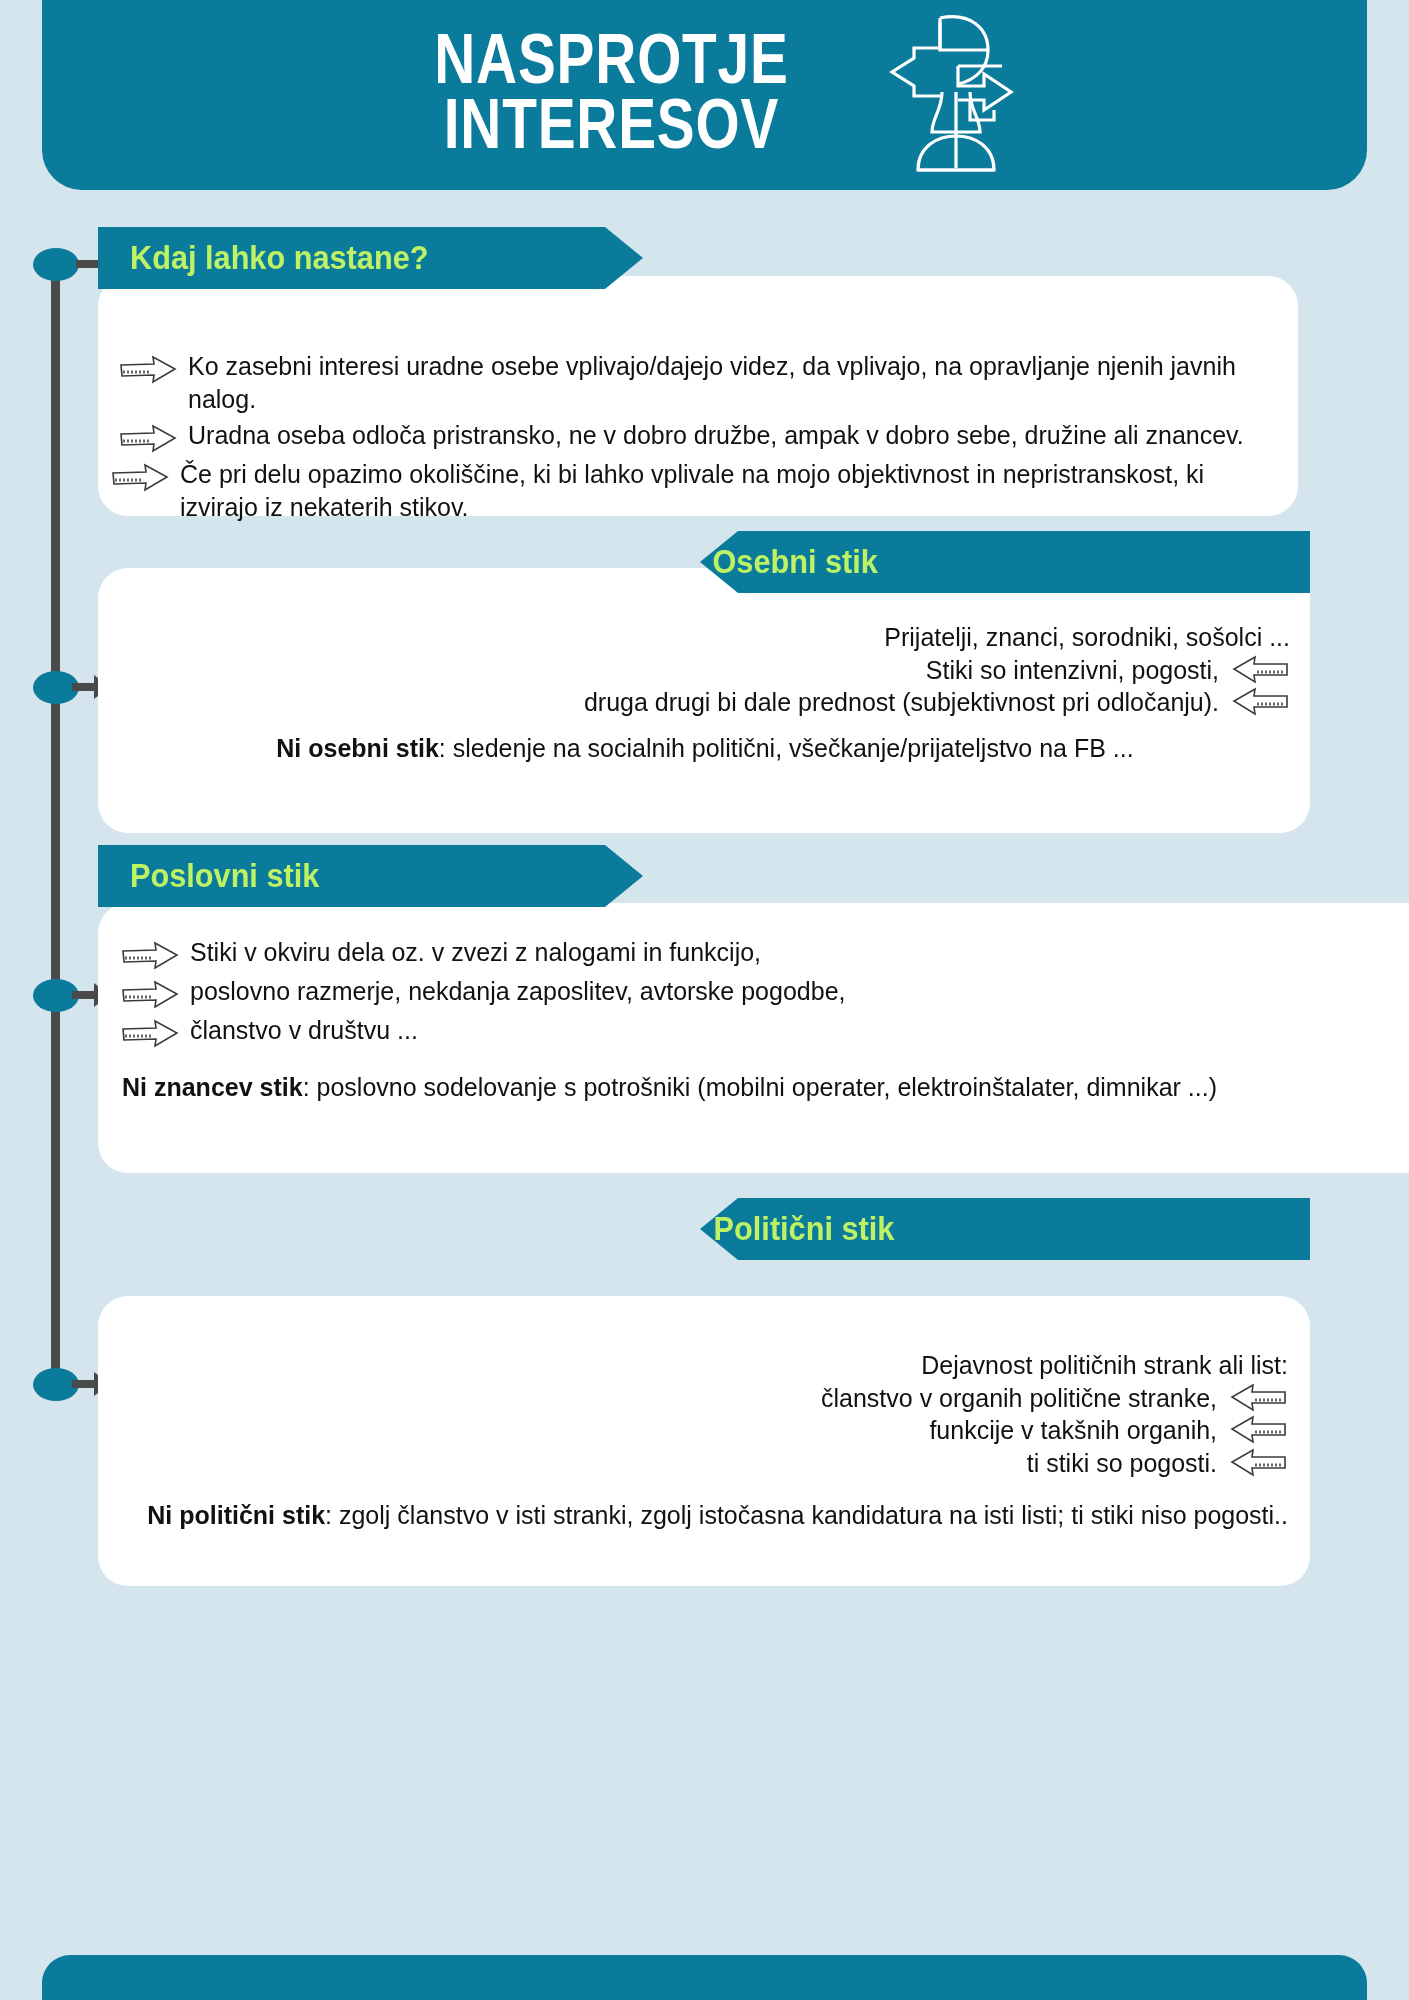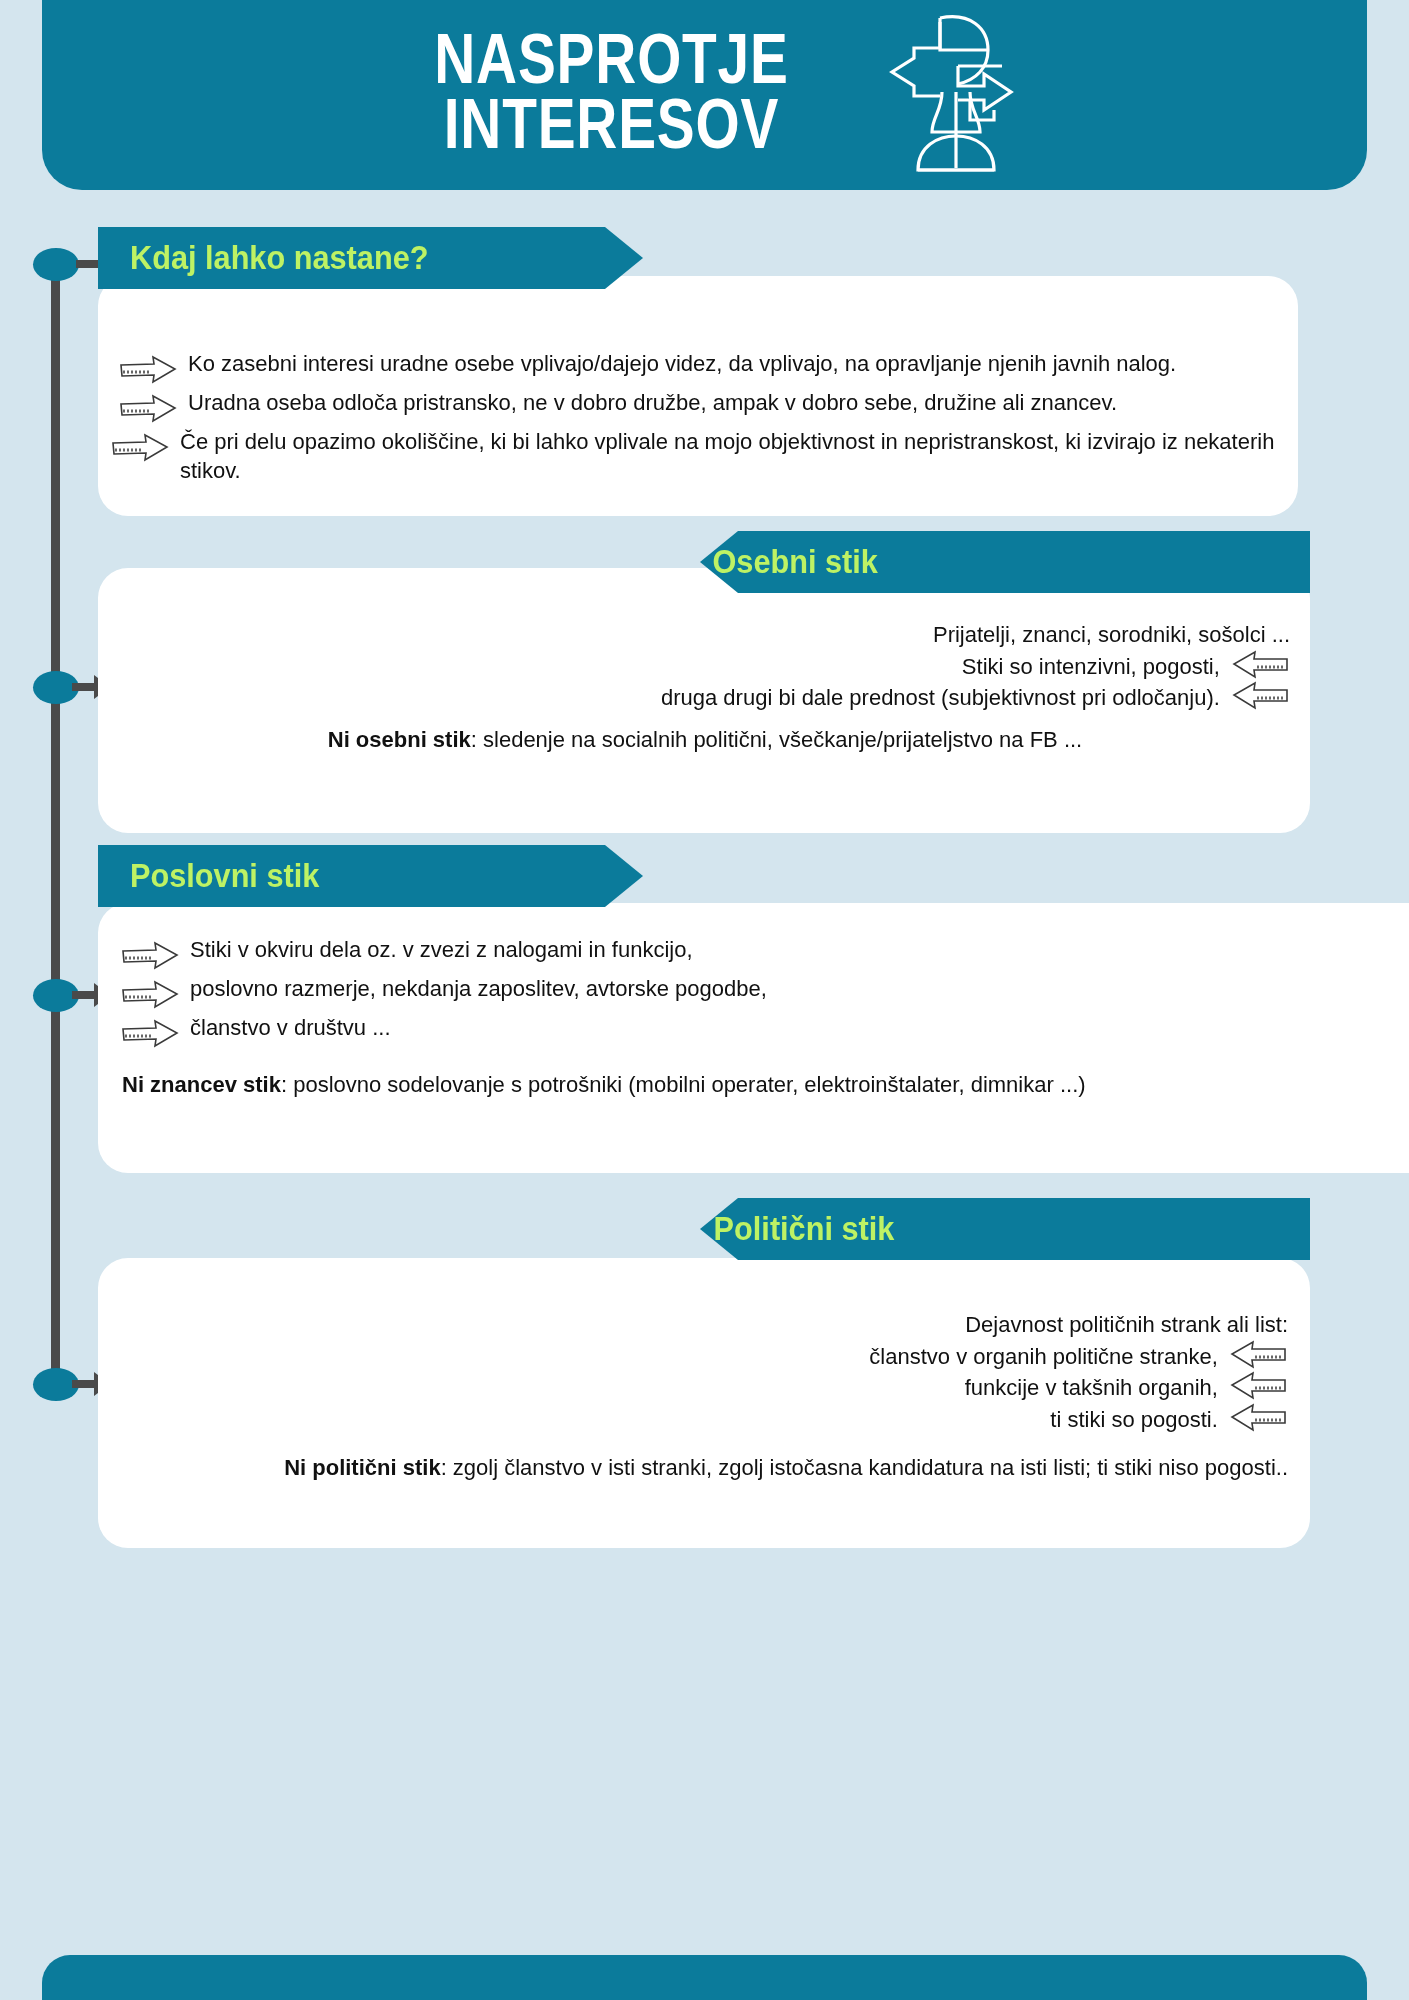--- a/index.html
+++ b/index.html
@@ -79,21 +79,21 @@
   .sec-head.right .sec-head-label{ transform-origin:right center; }
 
   
   .card{
     position:absolute;
     background:#ffffff;
     border-radius:30px;
     color:#161616;
   }
   .card-body{
-    font-size:22px;
+    font-size:25px;
     line-height:1.30;
     color:#111;
   }
 
   
   .bullet-row{
     display:flex;
     align-items:flex-start;
     gap:10px;
   }
@@ -240,21 +240,21 @@
     </div>
     <div class="justify" style="margin-top:22px; margin-left:2px; width:1150px;">
       <span class="bold">Ni znancev stik</span><span>: poslovno sodelovanje s potrošniki (mobilni operater, elektroinštalater, dimnikar ...)</span>
     </div>
   </div>
 </div>
 <div class="sec-head left" style="left:98px; top:845px; width:545px;">
   <span class="sec-head-label">Poslovni stik</span>
 </div>
 
-<div class="card" style="left:98px; top:1258px; width:1212px; height:290px;">
+<div class="card" style="left:98px; top:1296px; width:1212px; height:290px;">
   <div class="card-body right-align" style="position:absolute; right:22px; top:53px; width:1170px;">
     <div>
       <span>Dejavnost političnih strank ali list:</span>
     </div>
     <div>
       <span>članstvo v organih politične stranke,</span>
       <svg class="arrow-ico-l" viewBox="0 0 58 29">
           <path d="M55 9 L22 9 L23 2 L2 14 L23 27 L22 20 L55 20 Z" fill="#fff" stroke="#3a3a3a" stroke-width="1.6"></path>
           <path d="M25 17 L52 17" stroke="#666" stroke-width="3" stroke-dasharray="2 2"></path>
         </svg>

